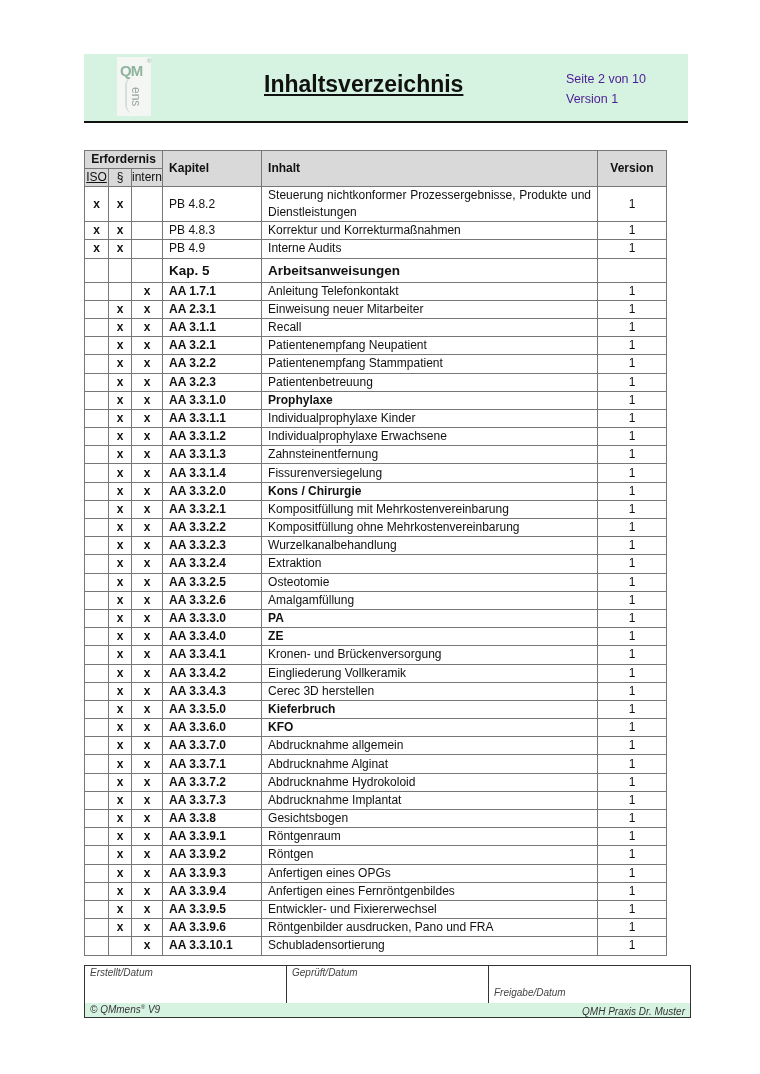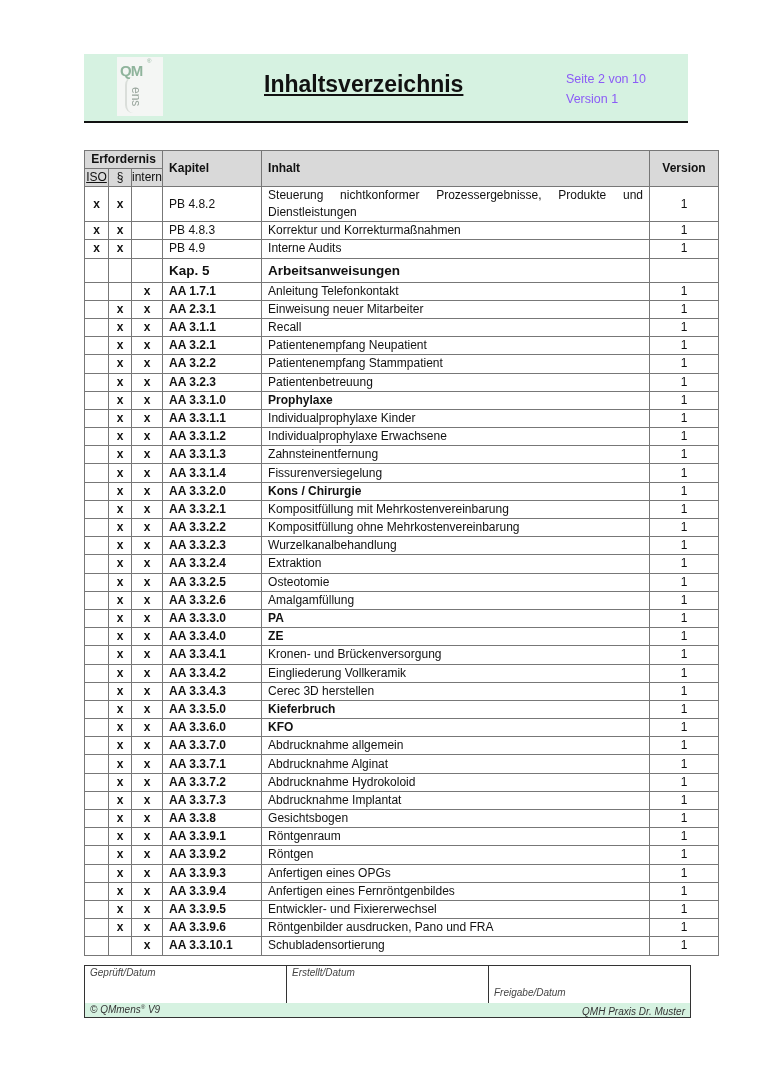--- a/index.html
+++ b/index.html
@@ -4,33 +4,33 @@
 <style>
   html, body { margin:0; padding:0; background:#ffffff; }
   body { width:760px; height:1074px; position:relative; font-family:"Liberation Sans", sans-serif; color:#111; }
 
   .header {
     position:absolute; left:84px; top:54px; width:604px; height:67px;
     background:#d6f2e1;
   }
   .header-rule { position:absolute; left:84px; top:121px; width:604px; height:2px; background:#111; }
   .logo {
-    position:absolute; left:33px; top:3px; width:34px; height:59px; background:#f4f6f4;padding-left:12px;
+    position:absolute; left:33px; top:3px; width:34px; height:59px; background:#f4f6f4;
   }
   .logo .qm { position:absolute; left:3px; top:5px; font-size:15px; font-weight:bold; color:#8fb49c; letter-spacing:-1px; }
   .logo .reg { position:absolute; left:30px; top:1px; font-size:6px; color:#8fb49c; }
   .logo .ens { position:absolute; left:12px; top:30px; font-size:12px; color:#9aa79e; transform:rotate(90deg); transform-origin:left top; left:26px; }
   .logo .snake { position:absolute; left:8px; top:20px; width:16px; height:36px; border-left:2px solid #d4d9d4; border-radius:8px; opacity:0.8; }
   .title {
     position:absolute; left:180px; top:17px; font-size:23px; font-weight:bold; color:#111;text-decoration:underline;
   }
-  .pageinfo { position:absolute; left:482px; top:15px; font-size:12.5px; line-height:20px; color:#8b5cf6; }
+  .pageinfo { position:absolute; left:482px; top:15px; font-size:12.5px; line-height:20px; color:#4c1d95; }
 
   table.toc {
-    position:absolute; left:84px; top:150px; width:635px;
+    position:absolute; left:84px; top:150px; width:583px;
     border-collapse:collapse; font-size:12px;border-radius:28px;
   }
   table.toc td, table.toc th {
     border:1px solid #777; padding:0 6px; height:17.2px; line-height:17px; vertical-align:middle;
   }
   table.toc th { background:#d9d9d9; font-weight:bold; text-align:left; }
   table.toc th.c { text-align:center; }
   table.toc th.sub { font-weight:normal; font-size:12px; padding:0; text-align:center; }
   .col-iso { width:23px; } .col-p { width:22px; } .col-int { width:22px; }
   .col-kap { width:86px; } .col-ver { width:56px; }
@@ -413,20 +413,20 @@
         <td class="x"></td>
         <td class="x">x</td>
         <td class="kap-b">AA 3.3.10.1</td>
         <td>Schubladensortierung</td>
         <td class="ver">1</td>
       </tr>
     </tbody>
 </table>
 
 <div class="sig">
+  <div>Erstellt/Datum</div>
   <div>Geprüft/Datum</div>
-  <div>Erstellt/Datum</div>
   <div>Freigabe/Datum</div>
 </div>
 <div class="footer">
   <span class="l"><span>© QMmens</span><sup>®</sup><span> V9</span></span>
   <span class="r">QMH Praxis Dr. Muster</span>
 </div>
 
 </body></html>

